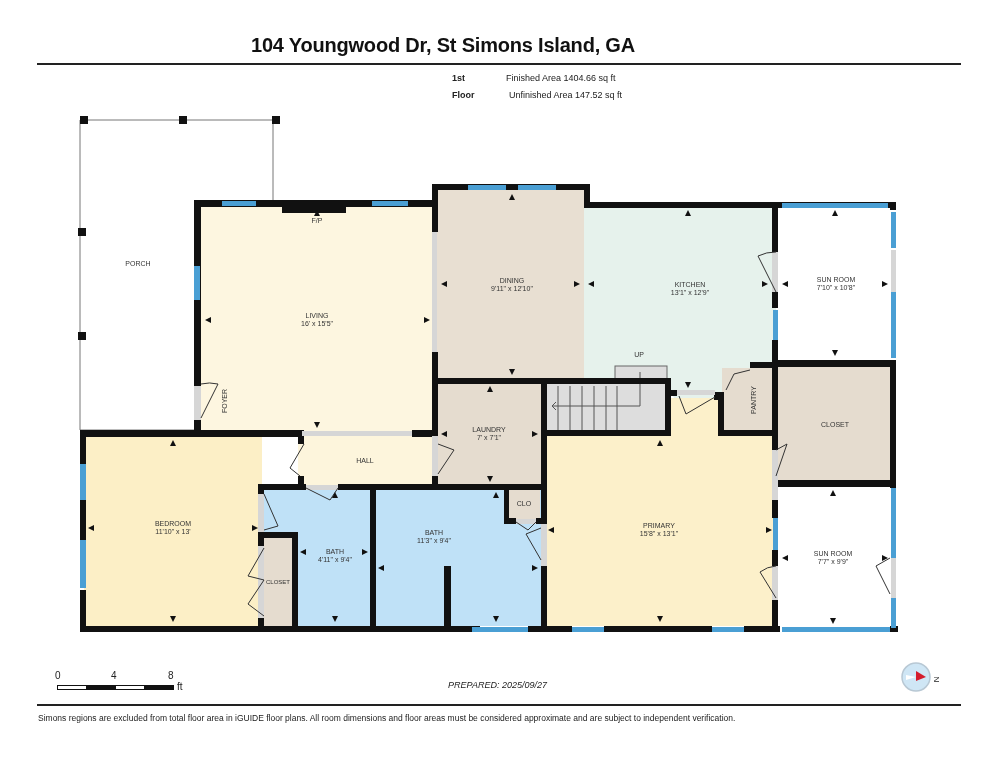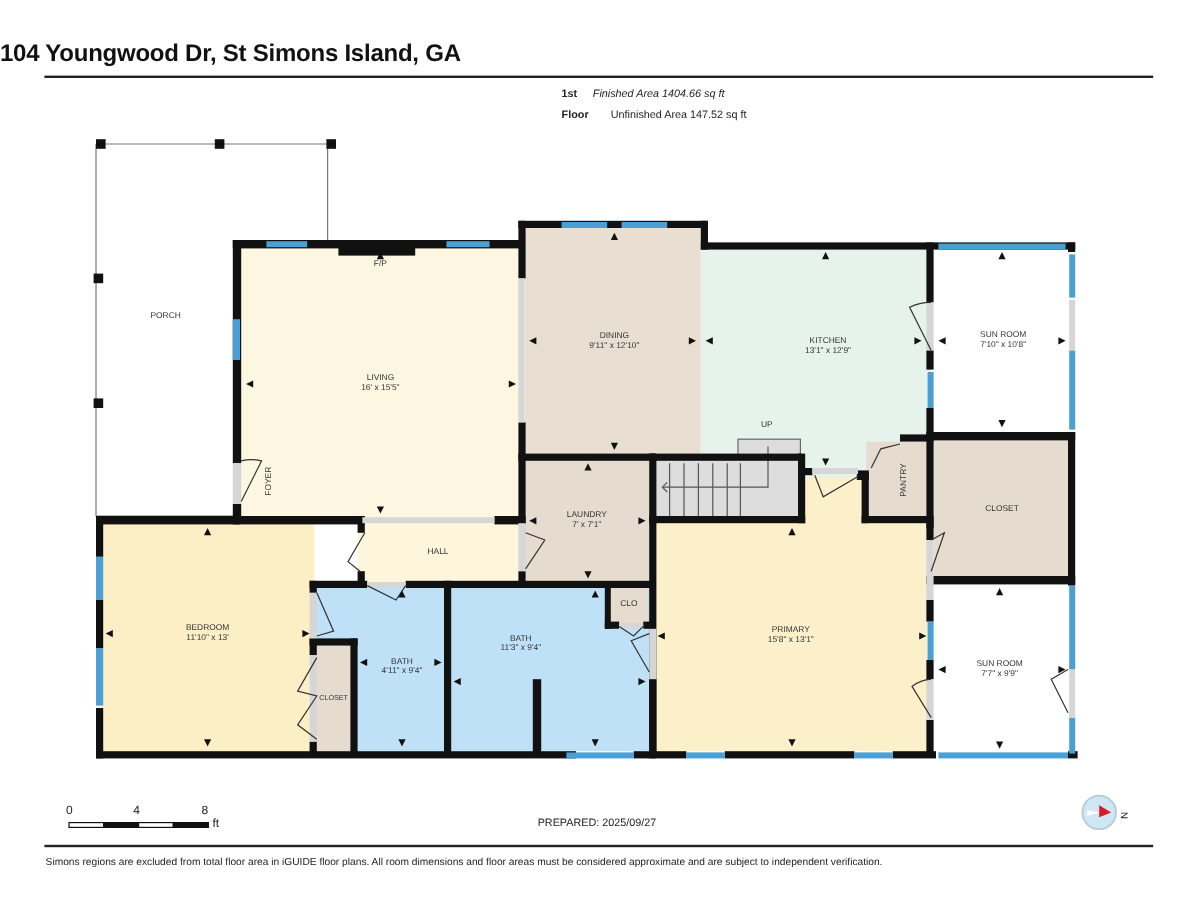--- a/index.html
+++ b/index.html
@@ -1,34 +1,34 @@
 <!DOCTYPE html>
 <html><head>
 <meta charset="utf-8">
 <style>
   html, body { margin: 0; padding: 0; background: #ffffff; }
   body { width: 995px; height: 768px; position: relative; overflow: hidden;
          font-family: "Liberation Sans", sans-serif; color: #222; }
-  .title { position: absolute; left: 0; top: 34px; width: 886px; 
+  .title { position: absolute; left: 0; top: 34px; width: 886px; text-align: center;
            font-size: 20px; font-weight: bold; letter-spacing: -0.2px; color: #111; }
   .rule { position: absolute; left: 37px; width: 924px; height: 2px; background: #222; }
   .areas { position: absolute; top: 70px; left: 452px; font-size: 9px; line-height: 17px; }
-  .areas .floor { position: absolute; left: 16px; top: 0; font-weight: bold; }
-  .areas .fin { position: absolute; left: 42px; top: 0; white-space: nowrap; font-style: italic; }
+  .areas .floor { position: absolute; left: 0; top: 0; font-weight: bold; }
+  .areas .fin { position: absolute; left: 54px; top: 0; white-space: nowrap; }
   .areas .unfin { position: absolute; left: 57px; top: 17px; white-space: nowrap; }
   svg.plan { position: absolute; left: 0; top: 0; }
   .room-label { position: absolute; text-align: center; font-size: 7px; line-height: 8px; color: #333;
                 transform: translate(-50%, -50%); white-space: nowrap; }
   .room-label .dim { display: block; }
   .vert { transform: translate(-50%, -50%) rotate(-90deg); }
   .scale { position: absolute; left: 55px; top: 670px; width: 140px; height: 28px; }
   .scale .tick { position: absolute; top: 0; font-size: 10px; }
   .scale .bar { position: absolute; top: 15px; height: 5px; border: 1px solid #111; box-sizing: border-box; }
   .scale .unit { position: absolute; left: 122px; top: 11px; font-size: 10px; }
-  .prepared { position: absolute; left: 0; width: 995px; top: 680px; text-align: center; font-size: 9px; }
+  .prepared { position: absolute; left: 0; width: 995px; top: 680px; text-align: center; font-size: 9px; font-style: italic; }
   .compass { position: absolute; left: 900px; top: 660px; width: 34px; height: 34px; }
   .footer { position: absolute; left: 38px; top: 713px; font-size: 8.5px; color: #222; }
 </style>
 </head>
 <body>
 
 <div class="title">104 Youngwood Dr, St Simons Island, GA</div>
 <div class="rule" style="top:63px"></div>
 
 <div class="areas">

